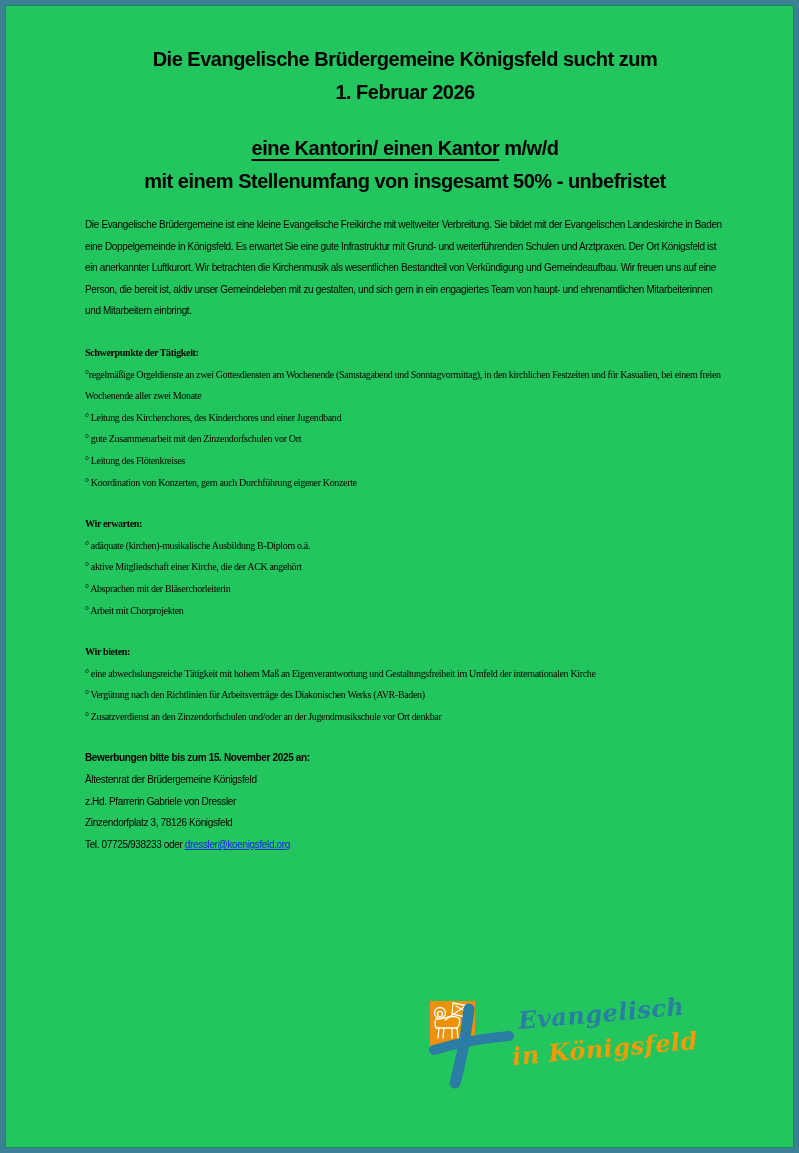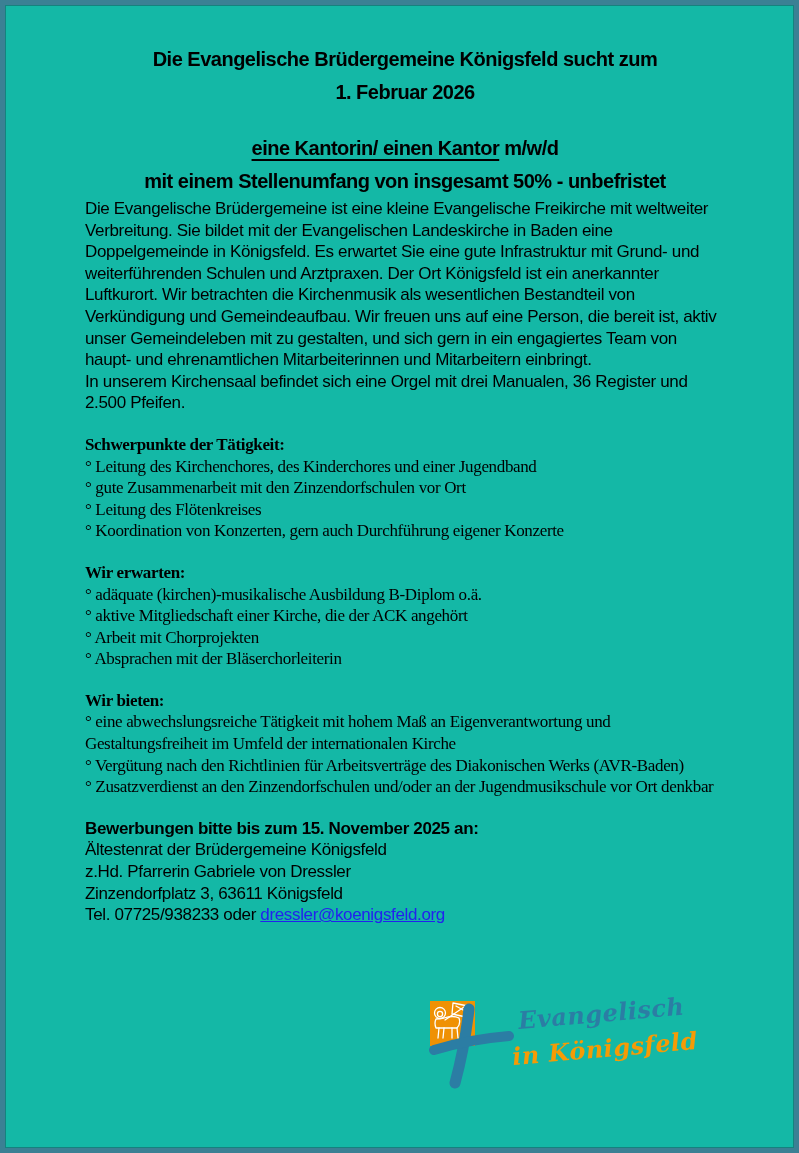--- a/index.html
+++ b/index.html
@@ -12,21 +12,21 @@
   html,body{margin:0;padding:0;background:#fff;}
   body{
     width:799px;height:1153px;
     font-family:"Liberation Sans","DejaVu Sans",sans-serif;
     color:#000;
   }
   .page{
     position:relative;
     box-sizing:border-box;
     width:799px;height:1153px;
-    background:#14b8a6;
+    background:#22c55e;
     border:5px solid var(--border_teal);
     box-shadow:inset 0 0 0 1px rgba(22,64,78,.45);
     overflow:hidden;
   }
   .content{
     padding:38px 69px 0 80px;
   }
   .doc-title{
     text-align:center;
     font-weight:bold;
@@ -36,22 +36,22 @@
   }
   .position-block{
     margin-top:23px;
   }
   .u{
     text-decoration:underline;
     text-decoration-thickness:2px;
     text-underline-offset:4px;
   }
   .bodytext{
-    margin-top:0;
-    font-size:17px;
+    margin-top:16px;
+    font-size:10px;
     line-height:21.6px;
     letter-spacing:-0.35px;
   }
   .para,.item,.addr-line{white-space:pre-wrap;}
   .section{margin-top:20px;font-family:Liberation Serif, serif;}
   .section-heading,.app-heading{font-weight:bold;}
   .app-block{margin-top:20px;}
   .email{
     color:var(--link_blue);
     text-decoration:underline;
@@ -81,50 +81,50 @@
       <div>Die Evangelische Brüdergemeine Königsfeld sucht zum</div>
       <div>1. Februar 2026</div>
       <div class="position-block">
         <div><span class="u">eine Kantorin/ einen Kantor</span><span> m/w/d</span></div>
         <div>mit einem Stellenumfang von insgesamt 50% - unbefristet</div>
       </div>
     </div>
 
     <div class="bodytext">
       <div class="para">Die Evangelische Brüdergemeine ist eine kleine Evangelische Freikirche mit weltweiter Verbreitung. Sie bildet mit der Evangelischen Landeskirche in Baden eine Doppelgemeinde in Königsfeld. Es erwartet Sie eine gute Infrastruktur mit Grund- und weiterführenden Schulen und Arztpraxen. Der Ort Königsfeld ist ein anerkannter Luftkurort. Wir betrachten die Kirchenmusik als wesentlichen Bestandteil von Verkündigung und Gemeindeaufbau. Wir freuen uns auf eine Person, die bereit ist, aktiv unser Gemeindeleben mit zu gestalten, und sich gern in ein engagiertes Team von haupt- und ehrenamtlichen Mitarbeiterinnen und Mitarbeitern einbringt.</div>
-      <div class="para">In unserem Kirchensaal befindet sich eine Orgel mit drei Manualen, 36 Register und 2.500 Pfeifen.</div>
 
       <div class="section">
         <div class="section-heading">Schwerpunkte der Tätigkeit:</div>
+        <div class="item">°regelmäßige Orgeldienste an zwei Gottesdiensten am Wochenende (Samstagabend und Sonntagvormittag), in den kirchlichen Festzeiten und für Kasualien, bei einem freien Wochenende aller zwei Monate</div>
         <div class="item">° Leitung des Kirchenchores, des Kinderchores und einer Jugendband</div>
         <div class="item">° gute Zusammenarbeit mit den Zinzendorfschulen vor Ort</div>
         <div class="item">° Leitung des Flötenkreises</div>
         <div class="item">° Koordination von Konzerten, gern auch Durchführung eigener Konzerte</div>
       </div>
 
       <div class="section">
         <div class="section-heading">Wir erwarten:</div>
         <div class="item">° adäquate (kirchen)-musikalische Ausbildung B-Diplom o.ä.</div>
         <div class="item">° aktive Mitgliedschaft einer Kirche, die der ACK angehört</div>
+        <div class="item">° Absprachen mit der Bläserchorleiterin</div>
         <div class="item">° Arbeit mit Chorprojekten</div>
-        <div class="item">° Absprachen mit der Bläserchorleiterin</div>
       </div>
 
       <div class="section">
         <div class="section-heading">Wir bieten:</div>
         <div class="item">° eine abwechslungsreiche Tätigkeit mit hohem Maß an Eigenverantwortung und Gestaltungsfreiheit im Umfeld der internationalen Kirche</div>
         <div class="item">° Vergütung nach den Richtlinien für Arbeitsverträge des Diakonischen Werks (AVR-Baden)</div>
         <div class="item">° Zusatzverdienst an den Zinzendorfschulen und/oder an der Jugendmusikschule vor Ort denkbar</div>
       </div>
 
       <div class="app-block">
         <div class="app-heading">Bewerbungen bitte bis zum 15. November 2025 an:</div>
         <div class="addr-line">Ältestenrat der Brüdergemeine Königsfeld</div>
         <div class="addr-line">z.Hd. Pfarrerin Gabriele von Dressler</div>
-        <div class="addr-line">Zinzendorfplatz 3, 63611 Königsfeld</div>
+        <div class="addr-line">Zinzendorfplatz 3, 78126 Königsfeld</div>
         <div class="addr-line"><span>Tel. 07725/938233 oder </span><a class="email">dressler@koenigsfeld.org</a></div>
       </div>
     </div>
   </div>
 
   <div class="logo">
     <svg width="240" height="100" viewBox="0 0 240 100" xmlns="http://www.w3.org/2000/svg">
 
       <g>
         <rect x="7" y="8" width="45" height="45" style="fill:var(--logo_square_orange)"></rect>

